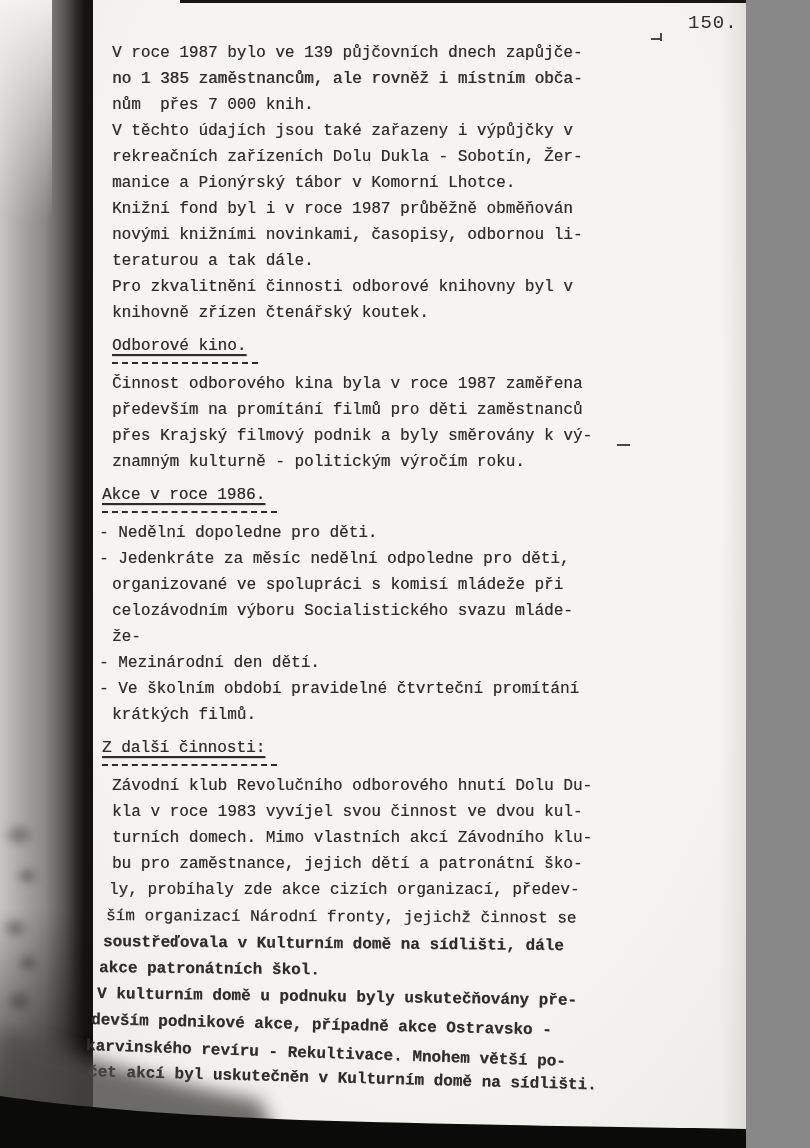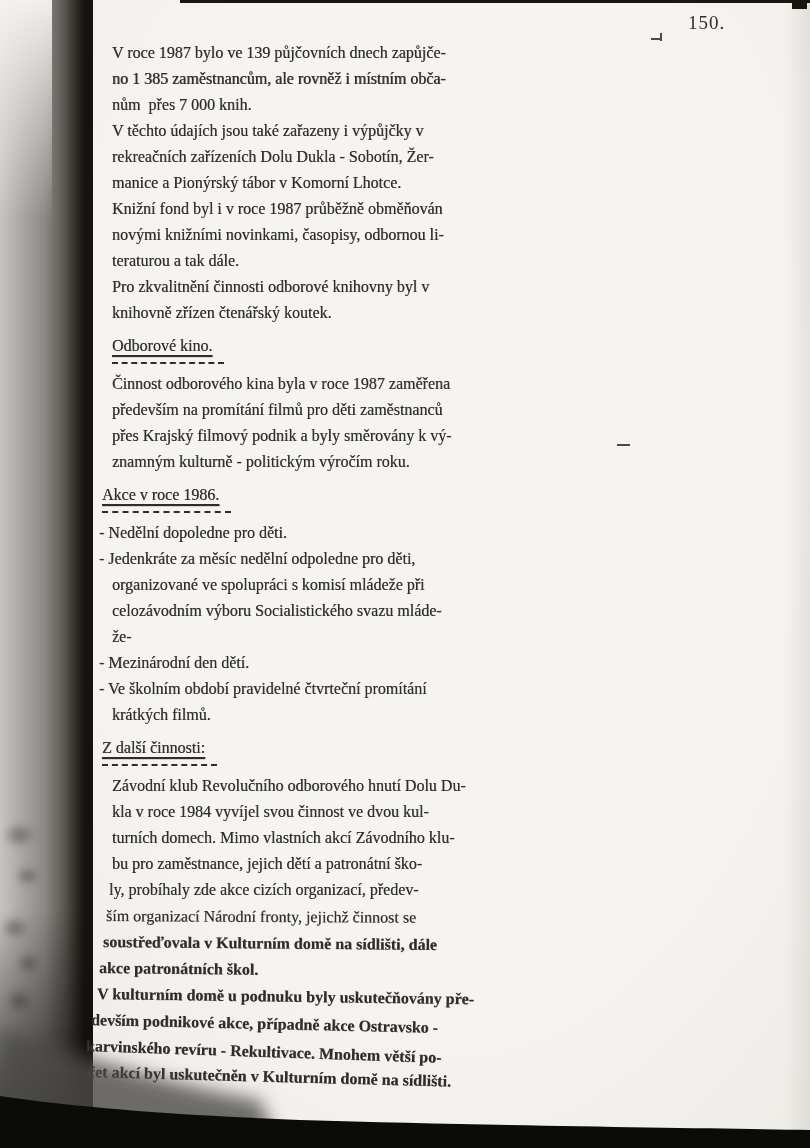--- a/index.html
+++ b/index.html
@@ -1,23 +1,23 @@
 <!DOCTYPE html>
 <html><head>
 <meta charset="utf-8">
 <style>
   html,body{margin:0;padding:0;background:#888;}
   .scan{
     position:relative;
-    width:810px;height:1148px;
+    width:746px;height:1148px;
     overflow:hidden;
     background:
       linear-gradient(to left, rgba(160,158,152,0.20), rgba(160,158,152,0) 26px),
       radial-gradient(ellipse at 55% 38%, #f5f4f0 55%, #eceae5 100%);
-    font-family:Liberation Serif, serif;
+    font-family:Liberation Mono, monospace;
     color:#2e2d2a;
   }
   
   .spine{
     position:absolute;left:0;top:0;bottom:0;width:93px;
     background:linear-gradient(to right,
       #c6c5c1 0%, #aaa9a5 22%, #8a8985 48%, #57554f 70%,
       #2a2924 83%, #14130f 91%, #14130f 100%);
   }
   .spine::before{ 
@@ -131,21 +131,21 @@
         <div class="line cont">organizované ve spolupráci s komisí mládeže při</div>
         <div class="line cont">celozávodním výboru Socialistického svazu mláde-</div>
         <div class="line cont">že-</div>
         <div class="line first">- Mezinárodní den dětí.</div>
         <div class="line first">- Ve školním období pravidelné čtvrteční promítání</div>
         <div class="line cont">krátkých filmů.</div>
       </div>
       <div class="block heading block-8"><span class="hline">Z další činnosti:</span></div>
       <div class="block paragraph block-9">
         <div class="line">Závodní klub Revolučního odborového hnutí Dolu Du-</div>
-        <div class="line">kla v roce 1984 vyvíjel svou činnost ve dvou kul-</div>
+        <div class="line">kla v roce 1983 vyvíjel svou činnost ve dvou kul-</div>
         <div class="line">turních domech. Mimo vlastních akcí Závodního klu-</div>
         <div class="line">bu pro zaměstnance, jejich dětí a patronátní ško-</div>
         <div class="line">ly, probíhaly zde akce cizích organizací, předev-</div>
         <div class="line">ším organizací Národní fronty, jejichž činnost se</div>
         <div class="line">soustřeďovala v Kulturním domě na sídlišti, dále</div>
         <div class="line">akce patronátních škol.</div>
       </div>
       <div class="block paragraph block-10">
         <div class="line">V kulturním domě u podnuku byly uskutečňovány pře-</div>
         <div class="line">devším podnikové akce, případně akce Ostravsko -</div>

